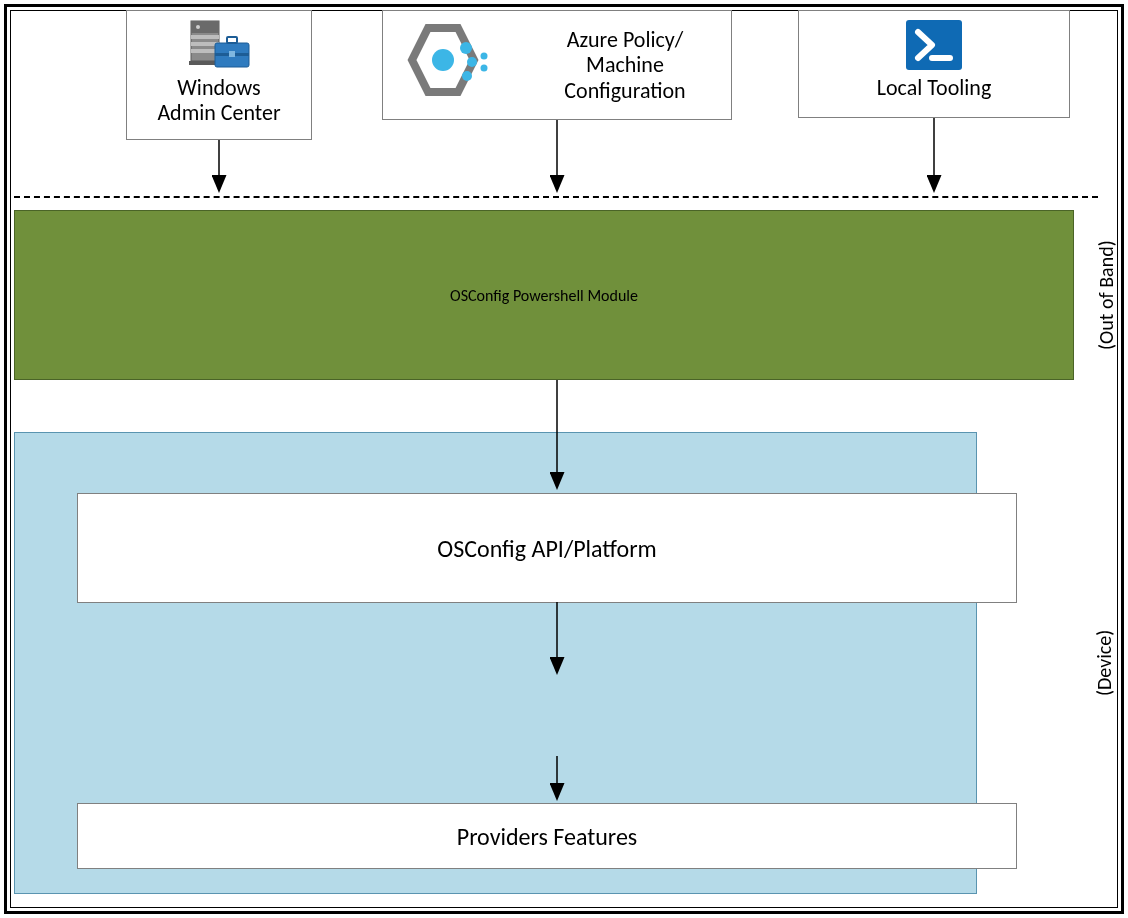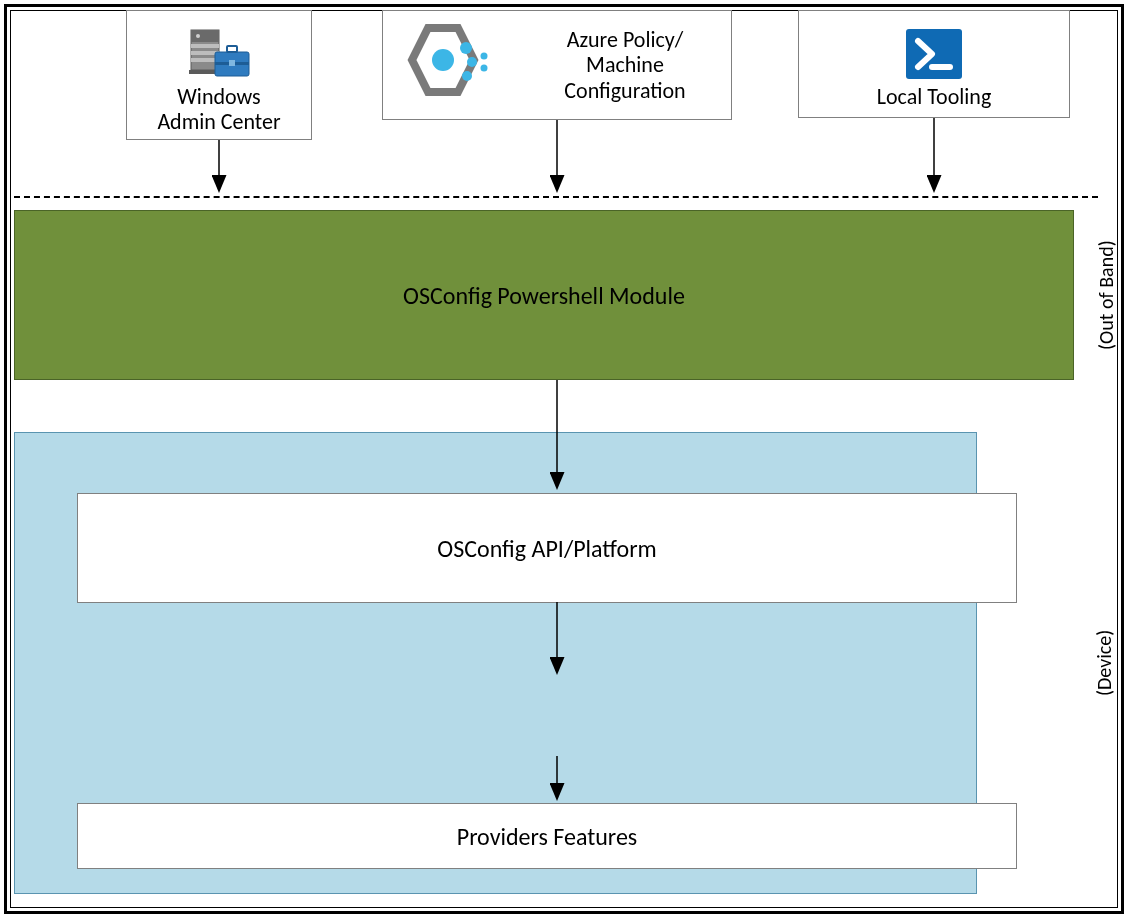--- a/index.html
+++ b/index.html
@@ -24,21 +24,21 @@
     
     .top-item {
       position: absolute;
       background: #fff;
       border: 1px solid #808080;
       text-align: center;
       display: flex;
       flex-direction: column;
       align-items: center;
       justify-content: flex-start;
-      padding-top: 13px;
+      padding-top: 4px;
     }
     .top-item .icon-slot {
       height: 60px;
       display: flex;
       align-items: center;
       justify-content: center;
     }
     .top-item .label {
       font-size: 22px;
       color: #000;
@@ -62,21 +62,21 @@
     .green-band {
       position: absolute;
       left: 14px; top: 210px; width: 1060px; height: 170px;
       background: #70903b;
       border: 1px solid #4a6427;
       display: flex;
       align-items: center;
       justify-content: center;
     }
     .green-band .label {
-      font-size: 24px;
+      font-size: 16px;
       color: #000;
     }
 
     
     .device-box {
       position: absolute;
       left: 14px; top: 432px; width: 963px; height: 462px;
       background: #b5dae8;
       border: 1px solid #5a94b0;
     }

